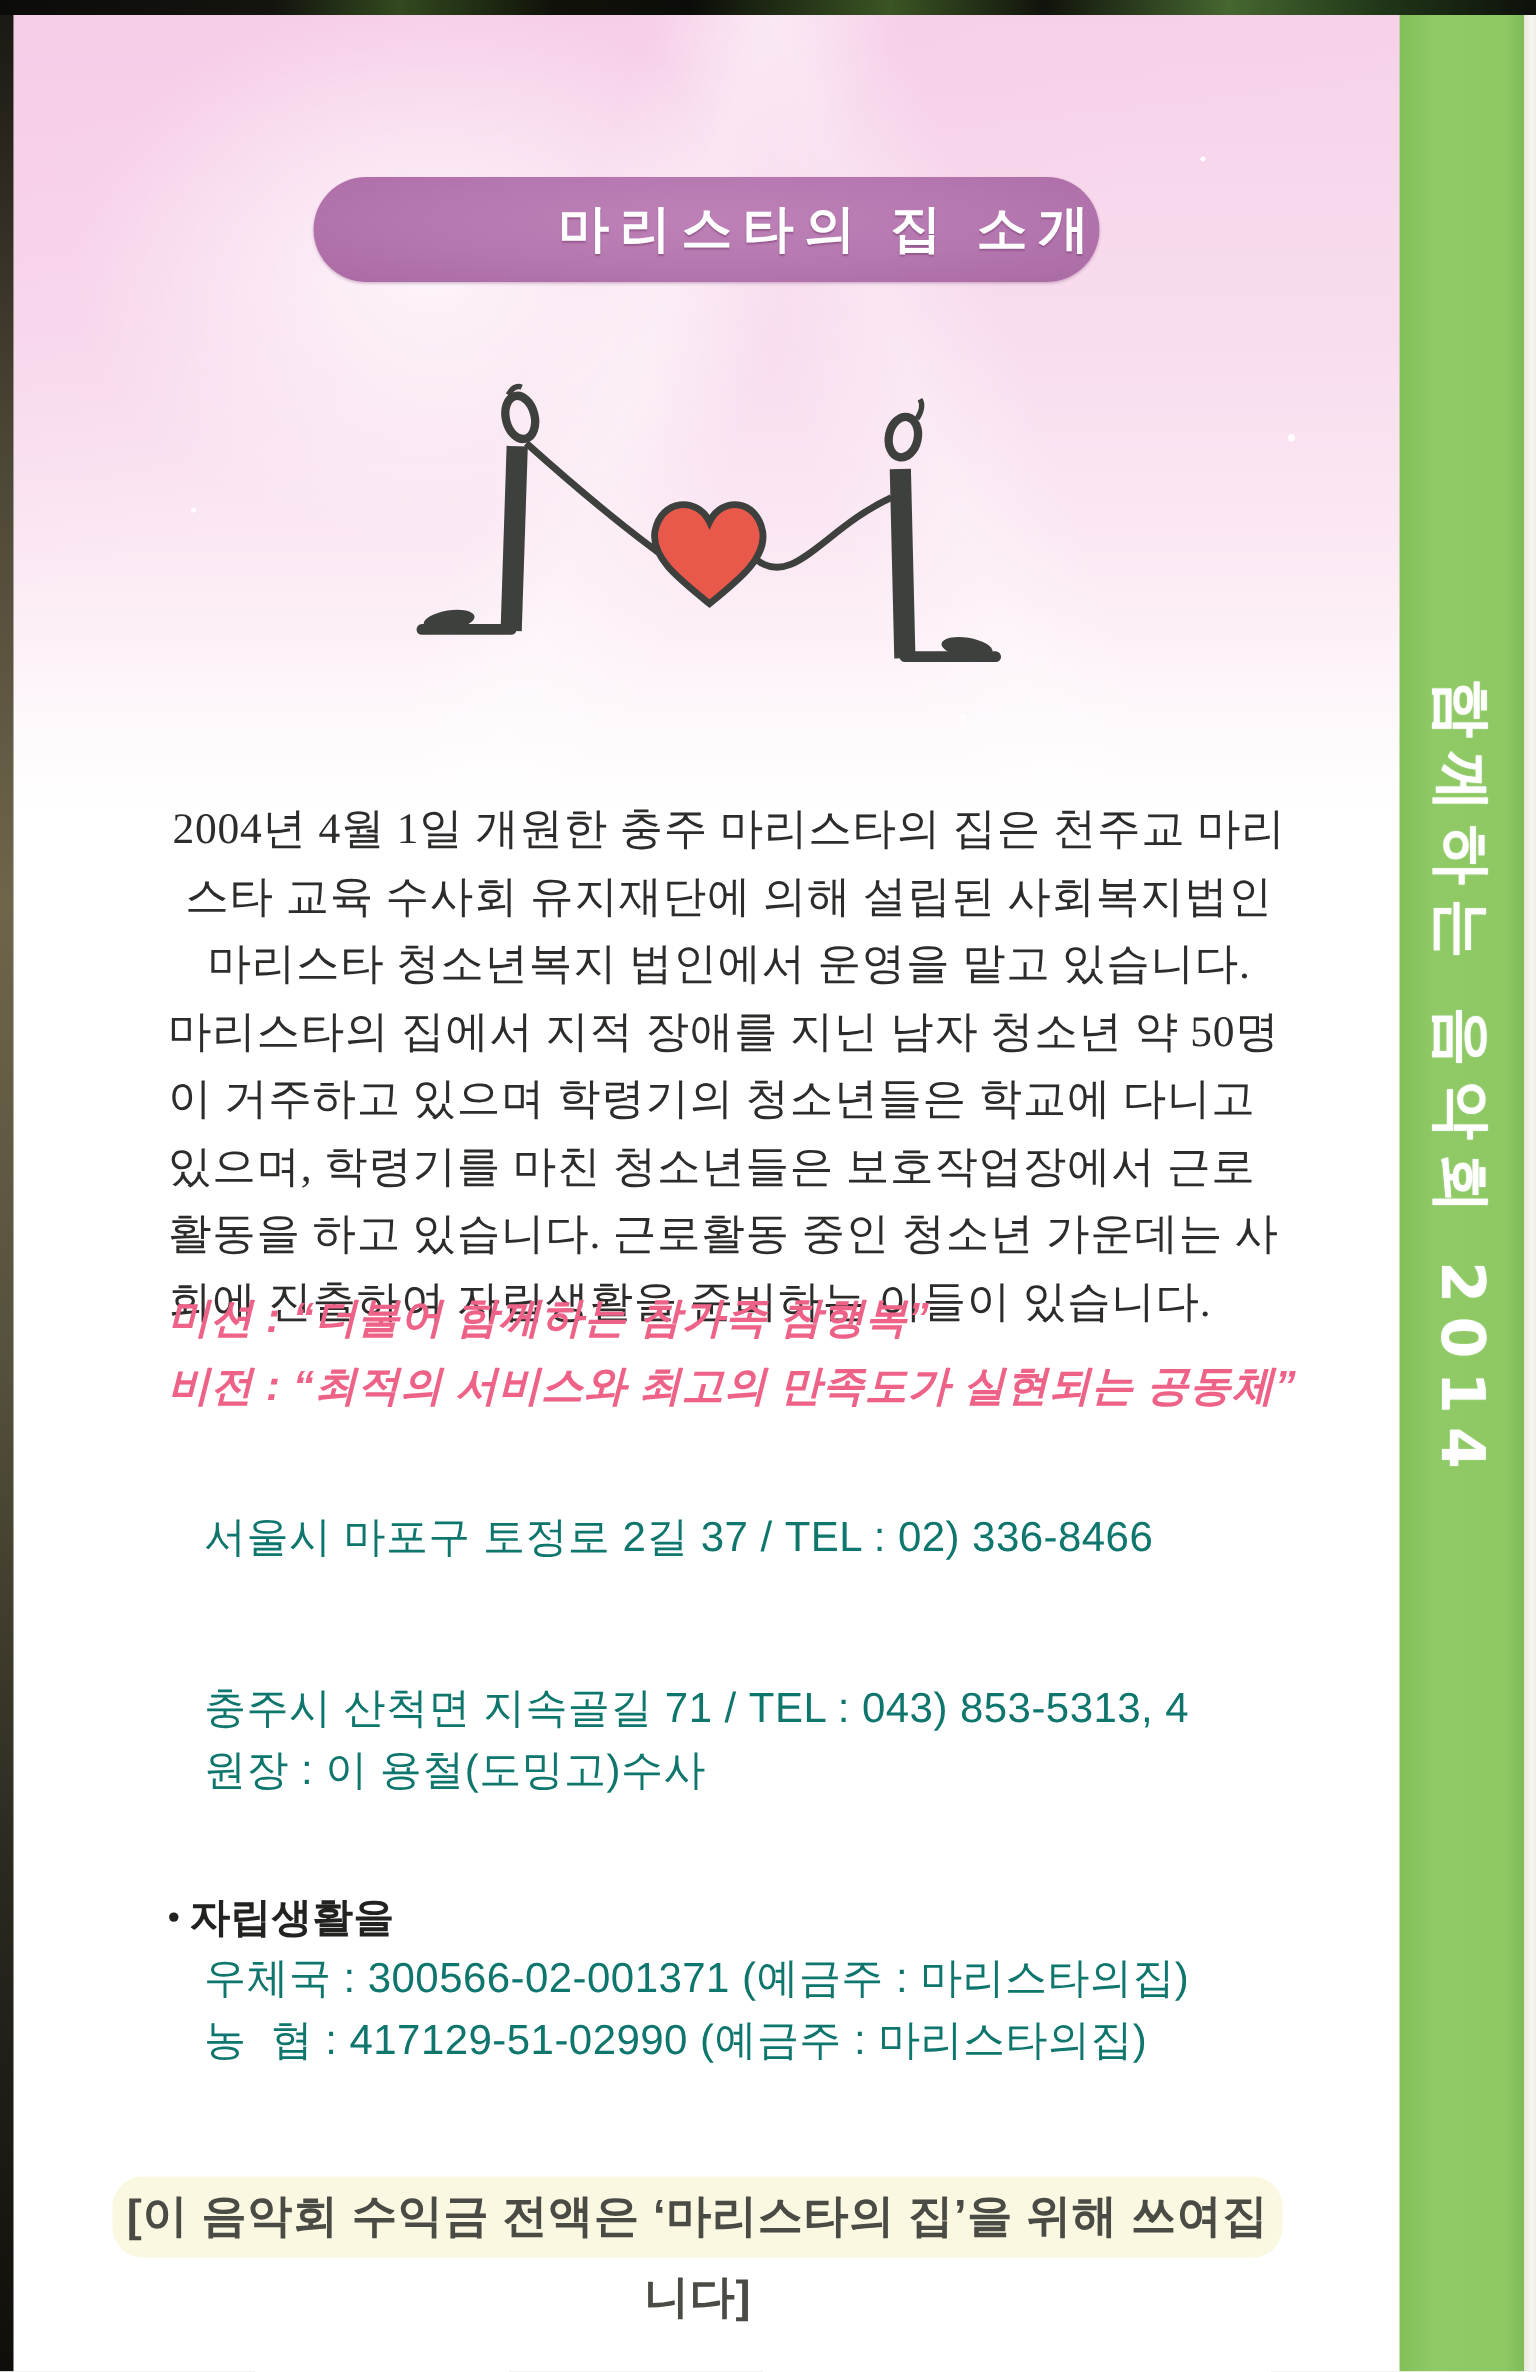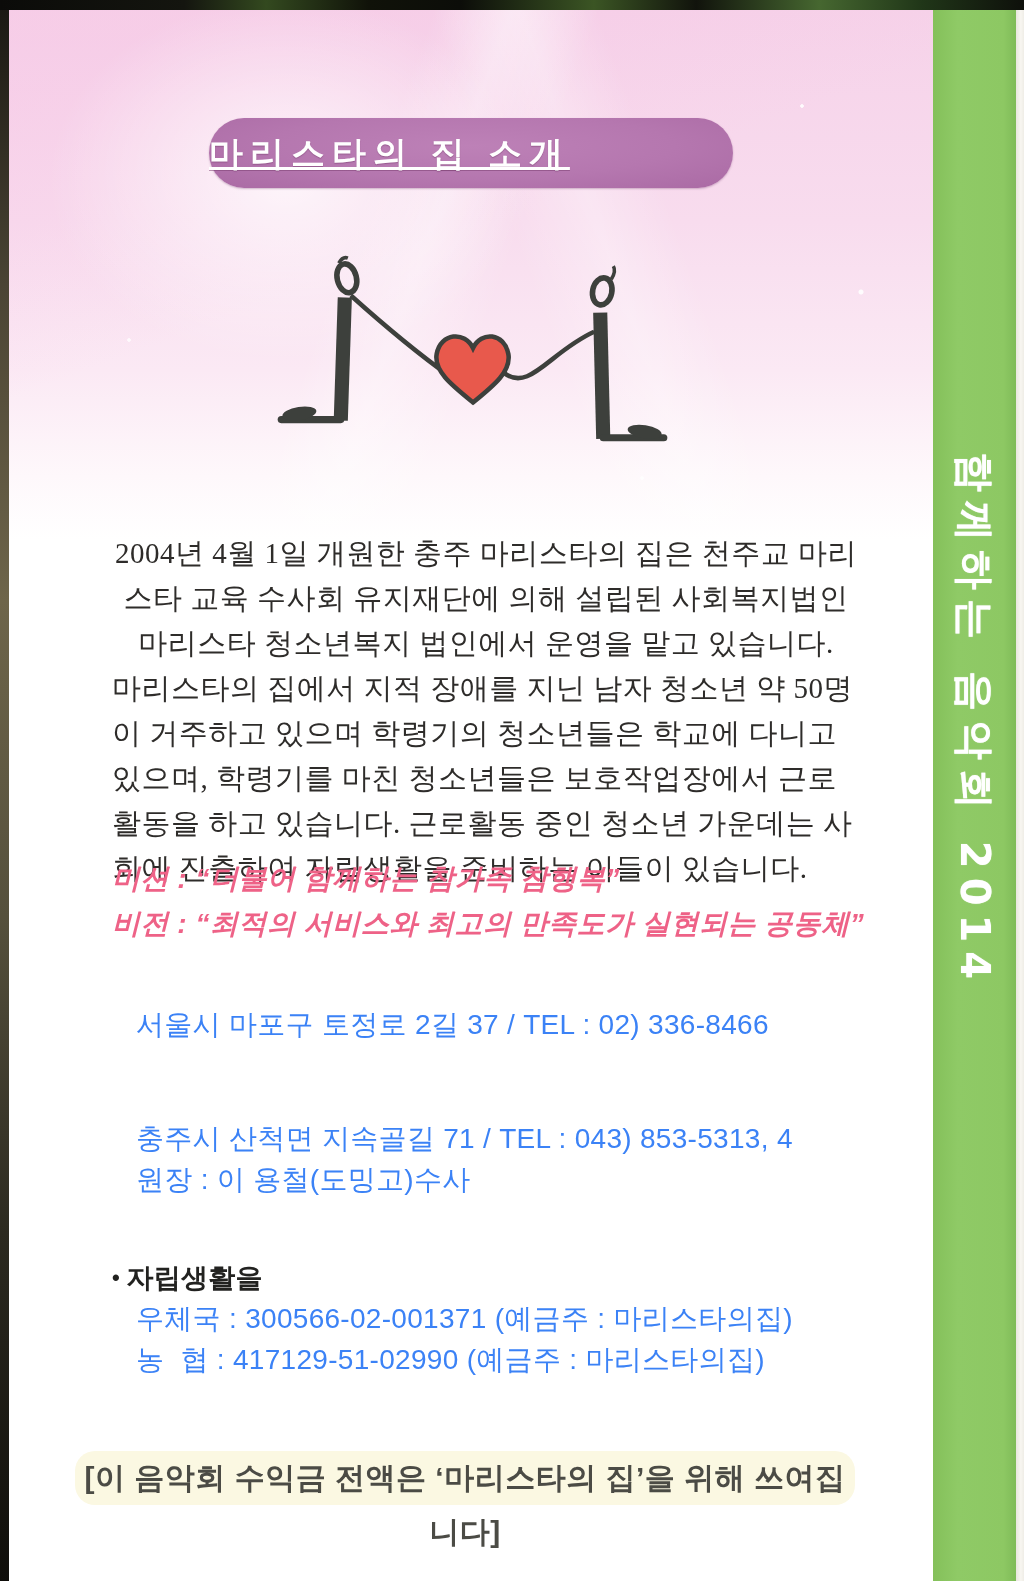--- a/index.html
+++ b/index.html
@@ -57,23 +57,22 @@
       linear-gradient(70deg,  rgba(255,255,255,0) 55%, rgba(255,255,255,.30) 63%, rgba(255,255,255,0) 70%),
       linear-gradient(160deg, rgba(247,195,228,.35) 10%, rgba(255,255,255,0) 45%),
       linear-gradient(to bottom, #f6d2e9 0%, #f8dcee 40%, #fbe9f4 68%, #fef8fb 88%, #ffffff 100%);
   }
   .title-pill {
     position:absolute; top:108px; left:50%; transform:translateX(-50%);
     width:524px; height:70px; border-radius:35px;
     background:radial-gradient(ellipse at 50% 40%, #bd81b7 0%, #b577af 55%, #aa6aa4 100%);
     box-shadow:0 1px 2px rgba(120,70,115,.35);
     color:#ffffff; font-size:34px; font-weight:700; letter-spacing:7px;
-    text-align:left; line-height:70px;
+    text-align:right; line-height:70px;
     text-shadow:0 1px 1px rgba(120,60,110,.5);
-    text-decoration:underline;
   }
   .logo-wrap {
     position:absolute; top:238px; left:50%; transform:translateX(-50%);
     width:424px; height:214px;
   }
   .body-text {
     position:absolute; left:103px; width:748px;
     font-family:"Liberation Serif", serif;
     font-size:29px; line-height:45px; color:#2e2c2a;
     letter-spacing:.5px;
@@ -90,21 +89,21 @@
     position:absolute; left:103px; width:770px;
     color:#2f2f2d;
   }
   .c1 { top:994px; } .c2 { top:1108px; } .c3 { top:1248px; }
   .contact-title {
     font-size:27px; font-weight:700; line-height:40px; color:#222220;
     letter-spacing:.3px;
   }
   .contact-title::before { content:"• "; font-size:22px; vertical-align:2px; }
   .contact-line {
-    font-size:28px; line-height:41px; color:#3b82f6;
+    font-size:28px; line-height:41px; color:#0f766e;
     padding-left:24px; white-space:pre-wrap; letter-spacing:.3px;
   }
   .footer-note {
     position:absolute; top:1441px; left:66px; width:780px; height:54px;
     border-radius:20px; background:#fbf8e2;
     text-align:center; line-height:54px;
     font-size:30px; font-weight:700; color:#4b4b45; letter-spacing:.5px;
   }
   svg .stroke { stroke:#3d403c; fill:none; }
 </style>

